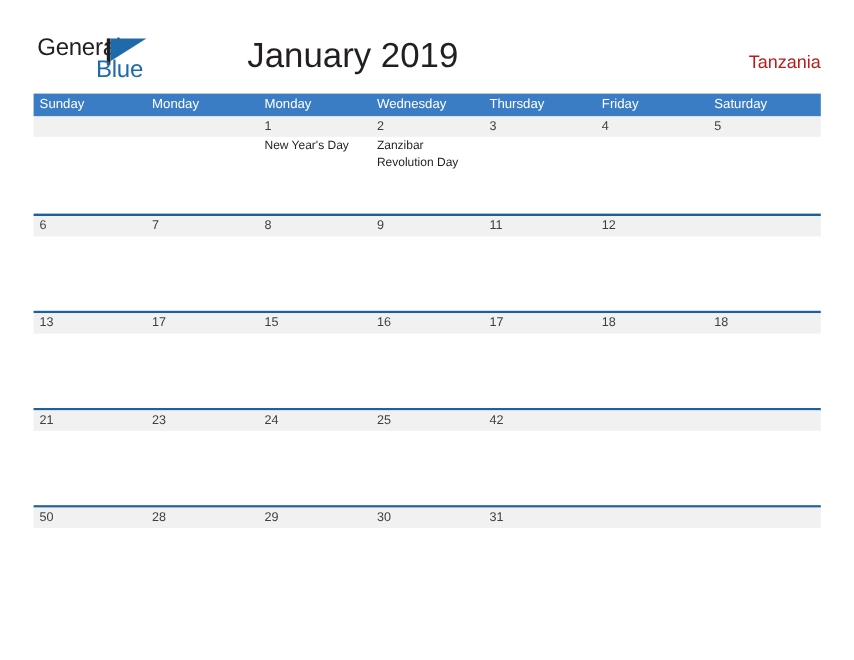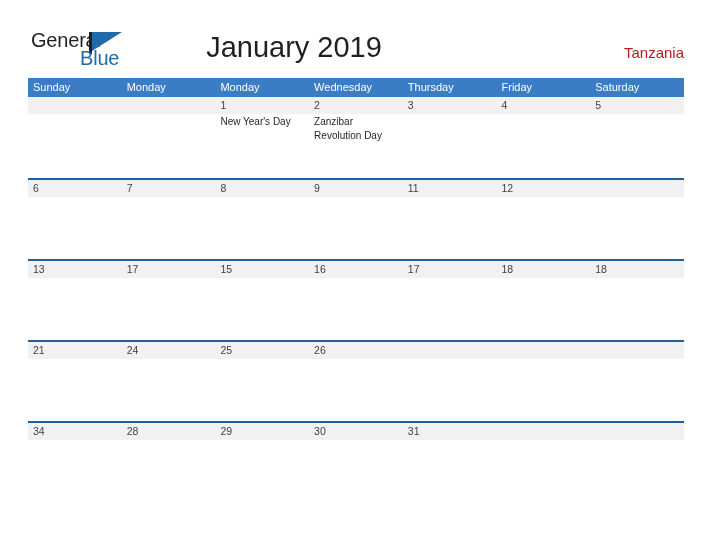--- a/index.html
+++ b/index.html
@@ -306,38 +306,42 @@
           </div>
         </div>
         <div class="week-row">
           <div class="week-band"></div>
           <div class="week-cells">
             <div class="day-cell">
               <div class="day-num">21</div>
               <div class="day-events"></div>
             </div>
             <div class="day-cell">
+              <div class="day-num">23</div>
+              <div class="day-events"></div>
+            </div>
+            <div class="day-cell">
               <div class="day-num">24</div>
               <div class="day-events"></div>
             </div>
             <div class="day-cell">
               <div class="day-num">25</div>
               <div class="day-events"></div>
             </div>
             <div class="day-cell">
-              <div class="day-num">26</div>
-              <div class="day-events"></div>
-            </div>
-          </div>
-        </div>
-        <div class="week-row">
-          <div class="week-band"></div>
-          <div class="week-cells">
-            <div class="day-cell">
-              <div class="day-num">34</div>
+              <div class="day-num">42</div>
+              <div class="day-events"></div>
+            </div>
+          </div>
+        </div>
+        <div class="week-row">
+          <div class="week-band"></div>
+          <div class="week-cells">
+            <div class="day-cell">
+              <div class="day-num">50</div>
               <div class="day-events"></div>
             </div>
             <div class="day-cell">
               <div class="day-num">28</div>
               <div class="day-events"></div>
             </div>
             <div class="day-cell">
               <div class="day-num">29</div>
               <div class="day-events"></div>
             </div>

